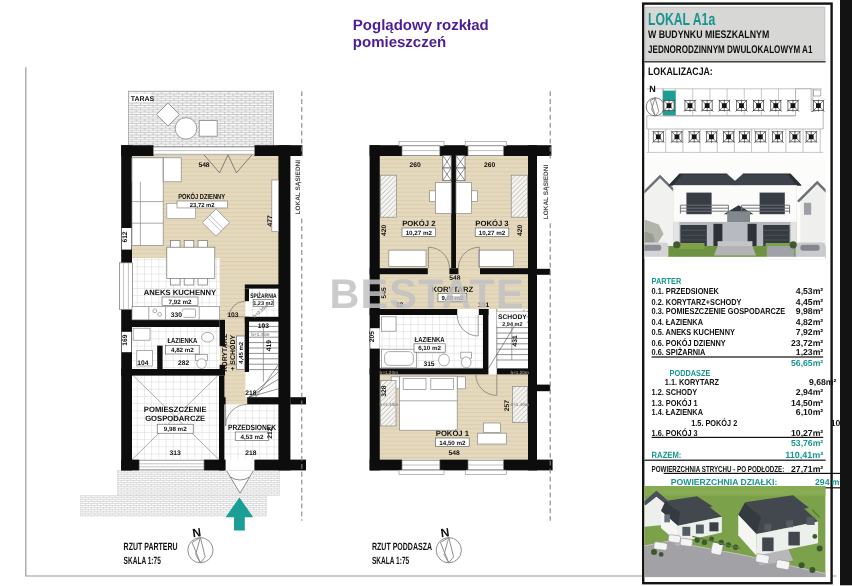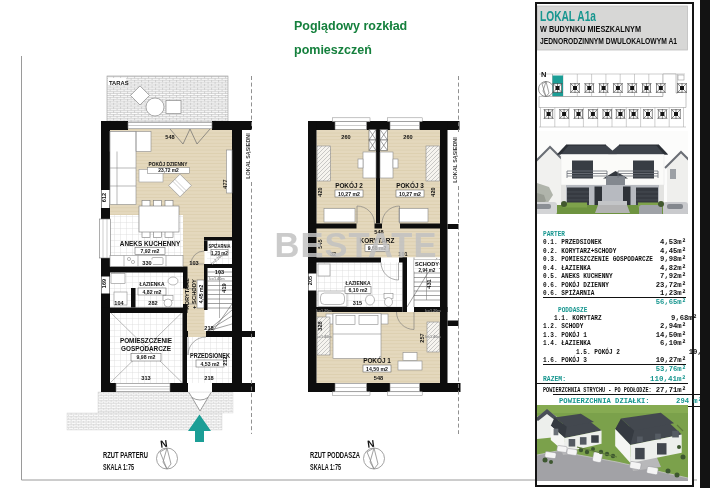--- a/index.html
+++ b/index.html
@@ -463,37 +463,42 @@
 
   <text x="310" y="458" font-size="8.8" font-weight="bold" fill="#111" textLength="50" lengthAdjust="spacingAndGlyphs">RZUT PODDASZA</text>
   <text x="310" y="470" font-size="8.8" font-weight="bold" fill="#111" textLength="31" lengthAdjust="spacingAndGlyphs">SKALA 1:75</text>
 
   <path d="M458.5 76 V132 M458.5 186 V434" stroke="#858585" stroke-width="0.9" stroke-dasharray="4 2.6" fill="none"></path>
   <text x="455" y="162" font-size="5.4" font-weight="bold" fill="#444" text-anchor="middle" transform="rotate(-90 455 160)">LOKAL SĄSIEDNI</text>
 
   <text x="356" y="257" font-size="34.5" font-weight="bold" fill="#c2c2c2" opacity="0.85" text-anchor="middle" letter-spacing="1">BESTATE</text>
 </svg>
 
-<div class="abs" style="left:294px;top:14px;width:180px;font-weight:bold;font-size:12.5px;line-height:24px;color:#15803d;">Poglądowy rozkład<br>pomieszczeń</div>
+<div class="abs" style="left:294px;top:14px;width:180px;font-weight:bold;font-size:12.5px;line-height:14px;color:#4c1d95;">Poglądowy rozkład<br>pomieszczeń</div>
 
 <div class="abs" style="left:535px;top:2px;width:155px;height:481px;background:#fff;border:2px solid #141414;">
 <style>
-    .prow{position:absolute;left:6px;width:143px;font-size:7.2px;font-weight:bold;color:#101010;white-space:nowrap;font-family:Liberation Mono, monospace;}
+    .prow{position:absolute;left:6px;width:143px;font-size:7.2px;font-weight:bold;color:#101010;white-space:nowrap;}
     .prow .v{position:absolute;right:0;top:0;}
     .prow i{font-style:normal;display:inline-block;transform:scaleX(0.85);transform-origin:0 50%;}
     .teal{color:#17968f;}
   </style>
 
   <svg class="abs" style="left:0;top:0" width="151" height="47" viewBox="0 0 151 47">
     <rect x="0.5" y="2" width="150" height="44" fill="#d7d7d6" stroke="#bdbdbd" stroke-width="0.8"></rect>
     <text x="3" y="16.5" font-size="14.5" font-weight="bold" fill="#17968f" textLength="56" lengthAdjust="spacingAndGlyphs">LOKAL A1a</text>
     <text x="3" y="27.5" font-size="9.2" font-weight="bold" fill="#0d0d0d" textLength="101" lengthAdjust="spacingAndGlyphs">W BUDYNKU MIESZKALNYM</text>
     <text x="3" y="40" font-size="9.2" font-weight="bold" fill="#0d0d0d" textLength="137" lengthAdjust="spacingAndGlyphs">JEDNORODZINNYM DWULOKALOWYM A1</text>
   </svg>
 
+  <div class="abs" style="left:0;top:47px;width:151px;height:13px;border-top:1.5px solid #111;">
+    <svg width="151" height="12">
+        <text x="3" y="9.5" font-size="9" font-weight="bold" fill="#0d0d0d" textLength="54" lengthAdjust="spacingAndGlyphs">LOKALIZACJA:</text>
+      </svg>
+  </div>
 
   <svg class="abs" style="left:0;top:60px" width="151" height="67" viewBox="0 0 151 67">
     <rect x="0" y="0" width="151" height="67" fill="#fff"></rect>
     <g stroke="#9f9f9f" stroke-width="0.5" fill="none">
       <path d="M15.5 10 V32 M26 10 V32 M40.3 10 V32 M54.6 10 V32 M68.9 10 V32 M83.2 10 V32 M97.5 10 V32 M111.8 10 V32 M126.1 10 V32 M140.4 10 V32"></path>
       <path d="M2 10 H148 M15.5 10 V32"></path>
       <path d="M3.5 43 V63 M17.8 43 V63 M32.1 43 V63 M46.4 43 V63 M60.7 43 V63 M75 43 V63 M89.3 43 V63 M103.6 43 V63 M117.9 43 V63 M132.2 43 V63 M146.5 43 V63"></path>
       <path d="M2 63 H149"></path>
       <rect x="141" y="11" width="6" height="5" stroke="#888"></rect>
     </g>

